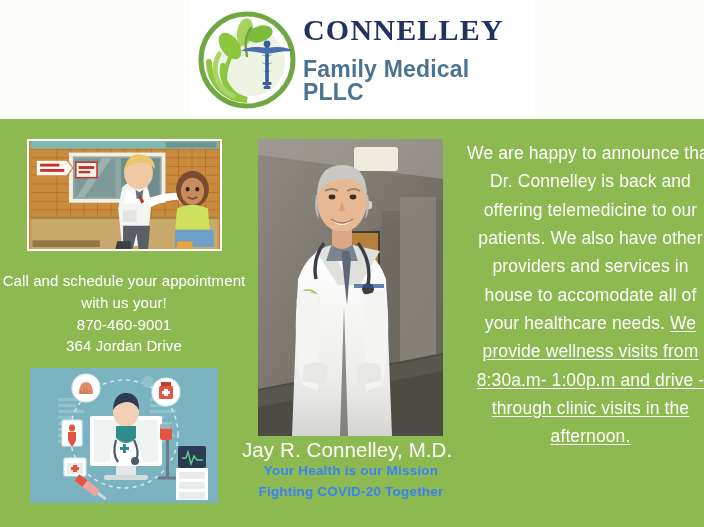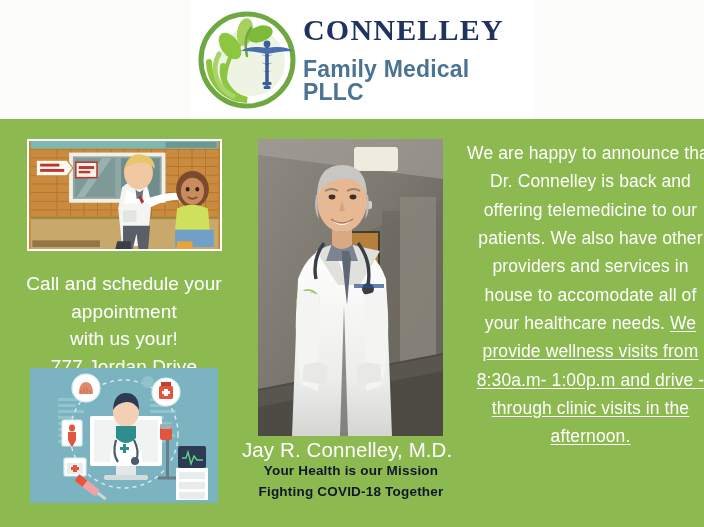--- a/index.html
+++ b/index.html
@@ -59,21 +59,21 @@
   .img-drive{
     position:absolute;left:27px;top:0;width:195px;height:112px;
     border:2px solid #FFFFFF;box-sizing:border-box;overflow:hidden;
     background:#C8822F;
   }
   .img-drive svg{display:block;width:100%;height:100%;}
 
   .left-copy{
     position:absolute;left:0;top:131px;width:248px;
     text-align:center;color:#FFFFFF;
-    font-size:19px;line-height:1.45;font-weight:300;
+    font-size:15px;line-height:1.45;font-weight:300;
     letter-spacing:0.1px;
     text-shadow:0 0 1px rgba(255,255,255,0.15);
   }
   .left-copy div{white-space:nowrap;}
   .left-copy .wide{white-space:normal;}
 
   .img-tele{
     position:absolute;left:30px;top:229px;width:188px;height:135px;
     overflow:hidden;background:#78B4C0;
   }
@@ -89,21 +89,21 @@
   }
   .img-doc svg{display:block;width:100%;height:100%;}
 
   .doc-name{
     position:absolute;left:-16px;top:299px;width:218px;text-align:left;
     color:#FFFFFF;font-size:20.5px;font-weight:400;letter-spacing:0.1px;
     white-space:nowrap;
   }
   .doc-tag{
     position:absolute;left:-16px;width:218px;text-align:center;
-    color:#0f172a;font-weight:bold;font-size:13.5px;letter-spacing:0.2px;
+    color:#3b82f6;font-weight:bold;font-size:13.5px;letter-spacing:0.2px;
     white-space:nowrap;
   }
   .doc-tag.t1{top:324px;}
   .doc-tag.t2{top:345px;}
 
   
   .col-right{
     position:absolute;left:466px;top:139px;width:249px;
     text-align:center;color:#FFFFFF;
     font-size:17.5px;line-height:1.62;font-weight:300;
@@ -223,21 +223,22 @@
         </g>
 
         <rect x="2" y="103" width="70" height="7" fill="#6A4A22" opacity="0.55"></rect>
         <rect x="140" y="1" width="53" height="6" fill="#5E7E79" opacity="0.55"></rect>
       </svg>
     </div>
 
     <div class="left-copy">
       <div class="wide">Call and schedule your appointment</div>
       <div>with us your!</div>
-      <div>777 Jordan Drive</div>
+      <div>870-460-9001</div>
+      <div>364 Jordan Drive</div>
     </div>
 
     <div class="img-tele">
       <svg viewBox="0 0 188 135" xmlns="http://www.w3.org/2000/svg">
         <rect width="188" height="135" fill="#7BB4C0"></rect>
 
         <g fill="#94C6CF" opacity="0.9">
           <rect x="28" y="30" width="24" height="3"></rect>
             <rect x="28" y="36" width="18" height="3"></rect>
           <rect x="28" y="42" width="26" height="3"></rect>
@@ -399,21 +400,21 @@
           <path d="M46 226 q16 -6 24 2 l-2 18 -24 -4 z" fill="#E8E8E5"></path>
           <path d="M122 226 q-16 -6 -24 2 l2 18 24 -4 z" fill="#E8E8E5"></path>
 
           <path d="M86 166 l4 131 -8 0 z" fill="#3B3A37" opacity="0.55"></path>
         </g>
       </svg>
     </div>
 
     <div class="doc-name">Jay R. Connelley, M.D.</div>
     <div class="doc-tag t1">Your Health is our Mission</div>
-    <div class="doc-tag t2">Fighting COVID-18 Together</div>
+    <div class="doc-tag t2">Fighting COVID-20 Together</div>
 
   </div>
 
   <div class="col-right">
     <span>We are happy to announce that Dr. Connelley is back and offering telemedicine to our patients. We also have other providers and services in house to accomodate all of your healthcare needs. </span><span class="u">We provide wellness visits from 8:30a.m- 1:00p.m and drive - through clinic visits in the afternoon.</span>
   </div>
 
 </div>
 
 </body></html>

